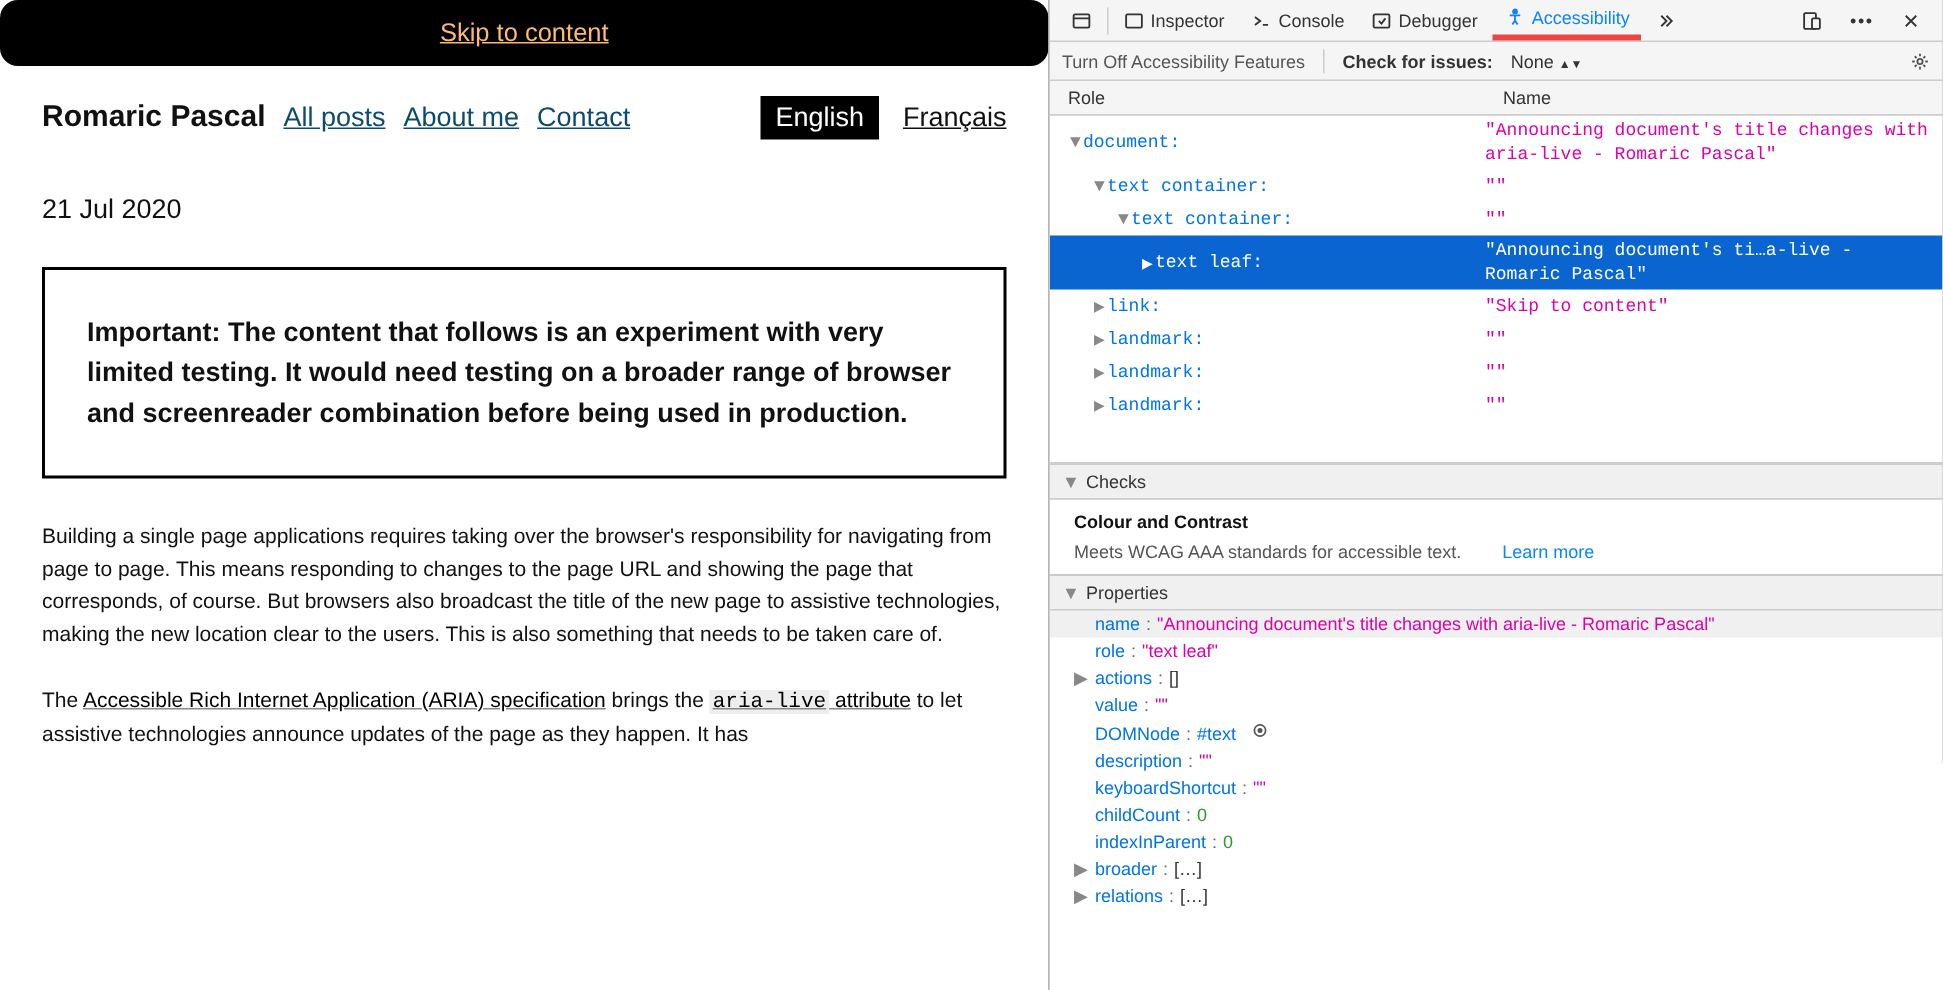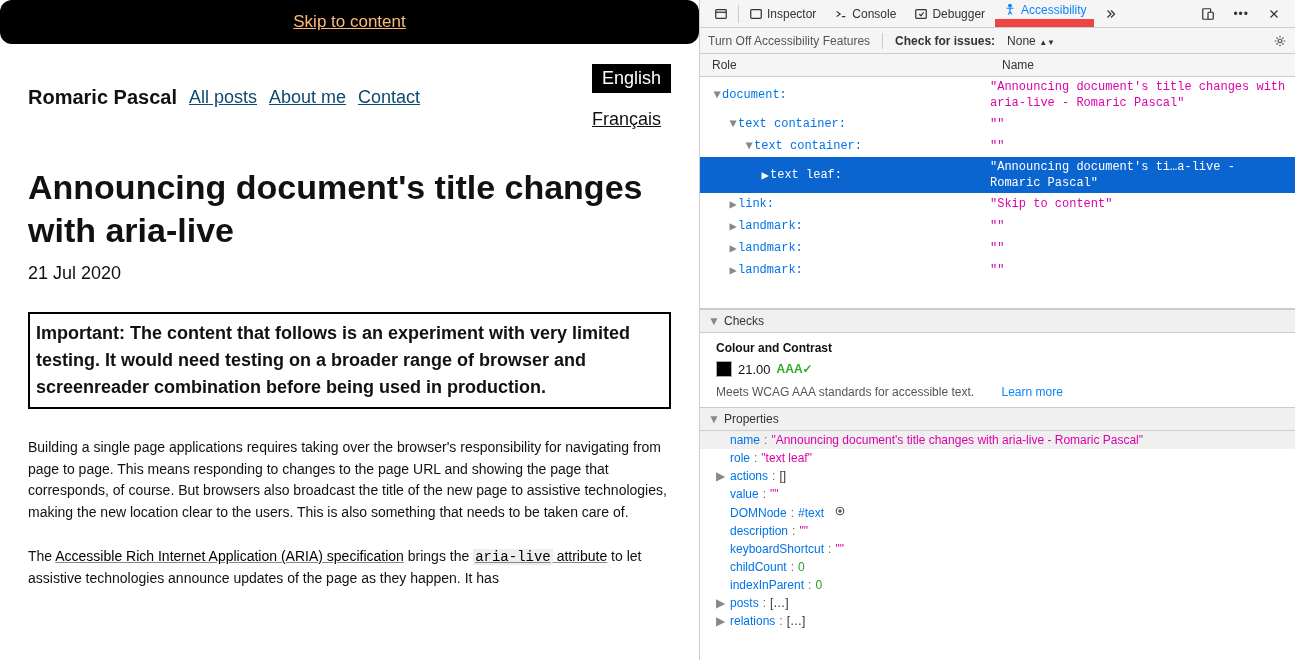--- a/index.html
+++ b/index.html
@@ -31,27 +31,27 @@
 .skip-bar span { text-decoration: underline; font-weight: normal; }
 .site-header {
   display: flex;
   align-items: center;
   justify-content: space-between;
   padding: 20px 28px 8px 28px;
 }
 .site-nav { display: flex; align-items: center; gap: 12px; }
 .brand { font-weight: 700; font-size: 20px; }
 .nav-link { font-size: 18px; text-decoration: underline; color: #0c4a6e; }
-.lang-switch { display: flex; gap: 16px; align-items: flex-start; flex-direction: column; }
+.lang-switch { display: flex; gap: 16px; align-items: center; }
 .lang-active { background: #000; color: #fff; padding: 4px 10px; font-size: 18px; }
 .lang-other { text-decoration: underline; color: #111; font-size: 18px; }
 .content { padding: 28px 28px 0 28px; }
 .content h1 { font-size: 34px; font-weight: 800; line-height: 1.25; margin-bottom: 12px; }
 .content .date { font-size: 18px; margin-bottom: 28px; }
-.callout { border: 2px solid #000; padding: 6px; margin-bottom: 28px; }
+.callout { border: 2px solid #000; padding: 28px; margin-bottom: 28px; }
 .callout p { font-size: 18px; font-weight: 700; line-height: 1.5; }
 .body-p { font-size: 14px; line-height: 1.55; margin-bottom: 22px; }
 .text-link { color: #000; text-decoration-color: #888; }
 .code { font-family: "Courier New", monospace; background: #eee; padding: 0 2px; }
 
 .right-pane {
   width: 596px;
   height: 100%;
   display: flex;
   flex-direction: column;
@@ -63,21 +63,21 @@
 .devtools-tabs {
   display: flex;
   align-items: center;
   height: 28px;
   border-bottom: 1px solid #ccc;
   background: #f5f5f5;
   padding: 0 6px;
   gap: 2px;
 }
 .dt-tab { display: flex; align-items: center; gap: 4px; padding: 0 8px; height: 100%; cursor: pointer; color: #333; }
-.dt-tab.active { color: #0a84ff; border-bottom: 8px solid #ef4444; }
+.dt-tab.active { color: #0a84ff; border-bottom: 4px solid #ef4444; }
 .dt-spacer { flex: 1; }
 
 .devtools-subbar {
   display: flex;
   align-items: center;
   height: 26px;
   padding: 0 8px;
   border-bottom: 1px solid #ccc;
   background: #f5f5f5;
   gap: 12px;
@@ -159,21 +159,20 @@
       <span class="nav-link">All posts</span>
       <span class="nav-link">About me</span>
       <span class="nav-link">Contact</span>
     </div>
     <div class="lang-switch">
       <span class="lang-active">English</span>
       <span class="lang-other">Français</span>
     </div>
   </div>
   <div class="content">
-    <h1>Announcing document's title changes with aria-live</h1>
     <p class="date">21 Jul 2020</p>
     <div class="callout">
       <p>Important: The content that follows is an experiment with very limited testing. It would need testing on a broader range of browser and screenreader combination before being used in production.</p>
     </div>
     <p class="body-p">Building a single page applications requires taking over the browser's responsibility for navigating from page to page. This means responding to changes to the page URL and showing the page that corresponds, of course. But browsers also broadcast the title of the new page to assistive technologies, making the new location clear to the users. This is also something that needs to be taken care of.</p>
     <p class="body-p">
       <span>The </span><a href="#" class="text-link">Accessible Rich Internet Application (ARIA) specification</a><span> brings the </span><a href="#" class="text-link"><span class="code">aria-live</span><span> attribute</span></a><span> to let assistive technologies announce updates of the page as they happen. It has </span>
     </p>
   </div>
 </div>
@@ -318,25 +317,20 @@
         <div class="name-cell name-magenta">""</div>
       </div>
     </div>
 
   <div class="section-header">
     <span class="tw">▼</span>
     <span>Checks</span>
   </div>
   <div class="checks-area">
     <div class="sub">Colour and Contrast</div>
-    <div class="contrast-row">
-      <span class="swatch"></span>
-      <span class="ratio">21.00</span>
-      <span class="aaa">AAA✓</span>
-    </div>
     <div class="wcag-text">
       <span>Meets WCAG AAA standards for accessible text.</span>
       <a href="#">Learn more</a>
     </div>
   </div>
 
   <div class="section-header">
     <span class="tw">▼</span>
     <span>Properties</span>
   </div>
@@ -394,21 +388,21 @@
         <span class="prop-num">0</span>
       </div>
       <div class="prop-row">
         <span class="prop-twist"></span>
         <span class="prop-key">indexInParent</span>
         <span class="prop-colon">: </span>
         <span class="prop-num">0</span>
       </div>
       <div class="prop-row">
         <span class="prop-twist">▶</span>
-        <span class="prop-key">posts</span>
+        <span class="prop-key">broader</span>
         <span class="prop-colon">: </span>
         <span class="prop-arr">[…]</span>
       </div>
       <div class="prop-row">
         <span class="prop-twist">▶</span>
         <span class="prop-key">relations</span>
         <span class="prop-colon">: </span>
         <span class="prop-arr">[…]</span>
       </div>
     </div>

